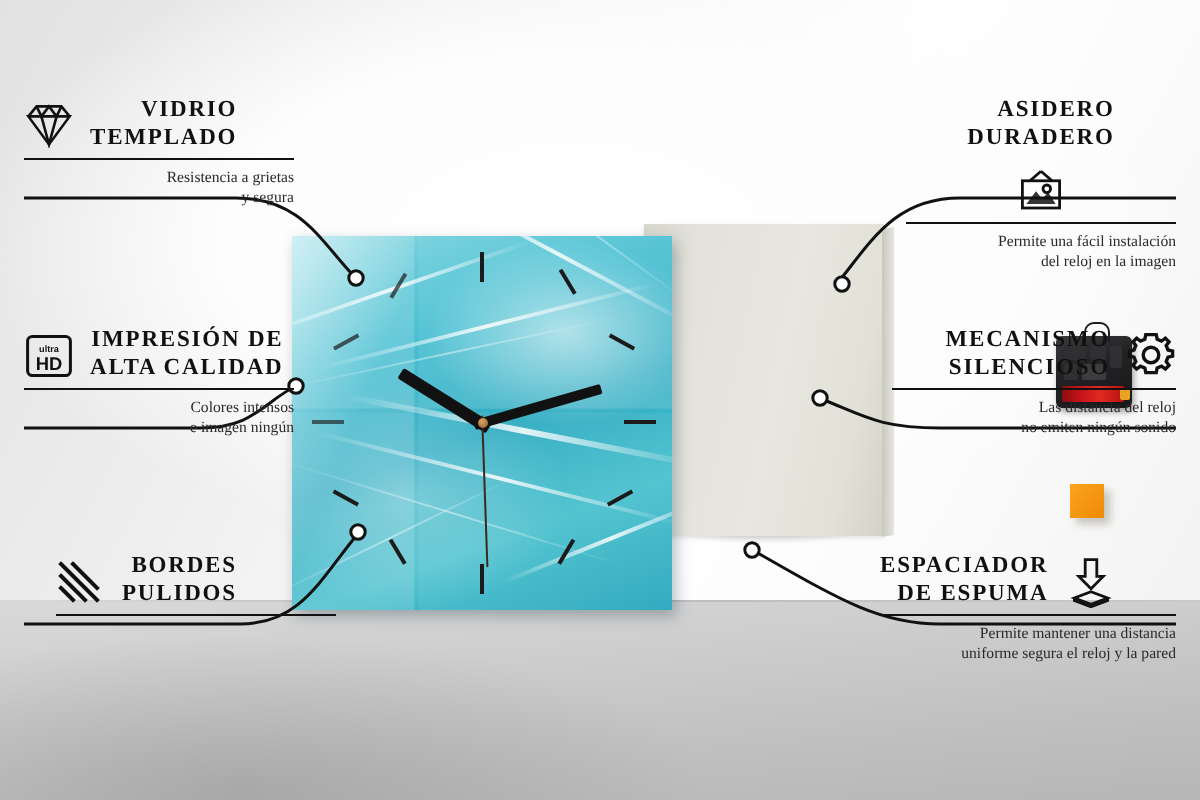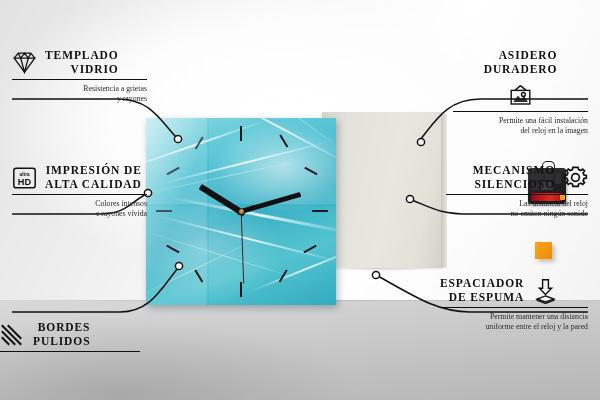--- a/index.html
+++ b/index.html
@@ -209,49 +209,49 @@
         <svg width="25" height="23" viewBox="0 0 25 23">
           <g fill="none" stroke="#111" stroke-width="1.3">
             <path d="M2.2,7.2 H22.8 L12.5,21.2 Z"></path>
             <path d="M2.2,7.2 L6.3,2.2 H18.7 L22.8,7.2"></path>
             <path d="M6.3,2.2 L8.7,7.2 L12.5,2.2 L16.3,7.2 L18.7,2.2"></path>
             <path d="M8.7,7.2 L12.5,21.2 L16.3,7.2"></path>
           </g>
         </svg>
       </span>
       <div>
+        <div class="title">VIDRIO</div>
         <div class="title">TEMPLADO</div>
-        <div class="title">VIDRIO</div>
       </div>
     </div>
     <div class="rule"></div>
     <div class="desc">Resistencia a grietas</div>
-    <div class="desc">y rayones</div>
+    <div class="desc">y segura</div>
   </div>
 
   <div class="callout co-left" style="left:12px;top:164px;width:135px;">
     <div class="headrow">
       <span class="icon">
         <svg width="25" height="24" viewBox="0 0 25 24">
           <rect x="1.8" y="2.2" width="21.4" height="19.6" rx="2.4" fill="none" stroke="#111" stroke-width="1.5"></rect>
           <text x="12.5" y="10.2" font-family="Liberation Sans, sans-serif" font-size="4.6" font-weight="bold" fill="#111" text-anchor="middle">ultra</text>
           <text x="12.5" y="19" font-family="Liberation Sans, sans-serif" font-size="9.2" font-weight="bold" fill="#111" text-anchor="middle">HD</text>
         </svg>
       </span>
       <div>
         <div class="title">IMPRESIÓN DE</div>
         <div class="title">ALTA CALIDAD</div>
       </div>
     </div>
     <div class="rule"></div>
     <div class="desc">Colores intensos</div>
-    <div class="desc">e rayones vívida</div>
-  </div>
-
-  <div class="callout co-left" style="left:0;top:277px;width:140px;margin-top:44px;">
+    <div class="desc">e imagen ningún</div>
+  </div>
+
+  <div class="callout co-left" style="left:28px;top:277px;width:140px;">
     <div class="headrow">
       <span class="icon">
         <svg width="25" height="24" viewBox="0 0 25 24">
           <g stroke="#111" stroke-width="2" stroke-linecap="square">
             <path d="M2.5,3 L20.5,21"></path>
             <path d="M2.5,9 L14.5,21"></path>
             <path d="M2.5,15 L8.5,21"></path>
             <path d="M8.5,3 L20.5,15"></path>
           </g>
         </svg>
@@ -317,16 +317,16 @@
           <g fill="none" stroke="#111" stroke-width="1.4">
             <path d="M10.6,1.8 h5.8 v8.4 h3.2 L13.5,16.4 L7.4,10.2 h3.2 z"></path>
             <path d="M13.5,17.9 L21.8,21 L13.5,24.1 L5.2,21 Z"></path>
             <path d="M5.2,21 v1.3 L13.5,25.4 L21.8,22.3 V21"></path>
           </g>
         </svg>
       </span>
     </div>
     <div class="rule"></div>
     <div class="desc">Permite mantener una distancia</div>
-    <div class="desc">uniforme entre el reloj y la pared</div>
+    <div class="desc">uniforme segura el reloj y la pared</div>
   </div>
 
 </div>
 
 </body></html>

